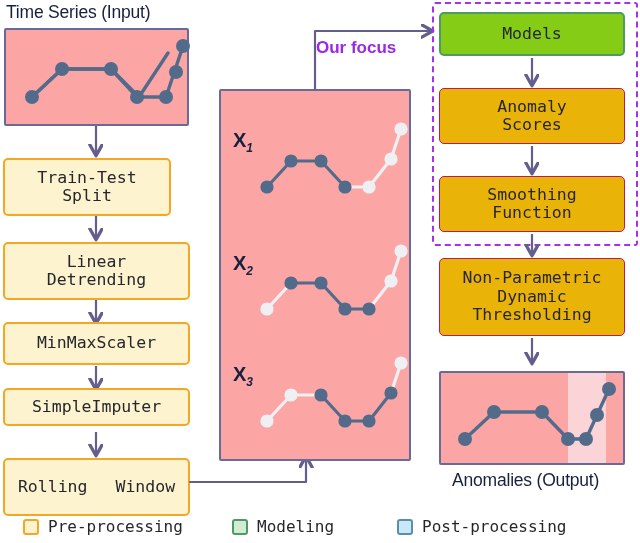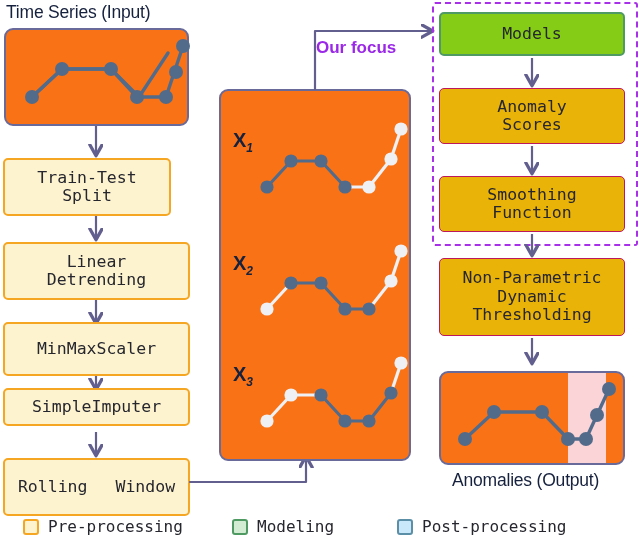--- a/index.html
+++ b/index.html
@@ -17,21 +17,21 @@
   .ctr{display:flex;align-items:center;justify-content:center;text-align:center;}
 
   
   .panel-title{
     color:#16213e;font-size:17.5px;letter-spacing:-0.2px;
     font-family:"Liberation Sans",sans-serif;white-space:nowrap;
   }
 
   
   .plot-frame{
-    border:2px solid #6a6a9a;border-radius:9px;background:#f97316;
+    border:2px solid #6a6a9a;border-radius:2px;background:#fca5a5;
   }
 
   
   .box{
     border-radius:5px;
     font-size:16.5px;line-height:1.12;
     color:#26262e;
     padding:2px 4px;
   }
   .box-pre{background:#fdf3cf;border:2px solid #f5a623;}
@@ -111,21 +111,21 @@
   <div class="abs box box-pre ctr mono" style="left:3px;top:158px;width:168px;height:58px;flex-direction:column;">
     <span>Train-Test</span>
     <span>Split</span>
   </div>
 
   <div class="abs box box-pre ctr mono" style="left:3px;top:242px;width:187px;height:58px;flex-direction:column;">
     <span>Linear</span>
     <span>Detrending</span>
   </div>
 
-  <div class="abs box box-pre ctr mono" style="left:3px;top:322px;width:187px;height:54px;">
+  <div class="abs box box-pre ctr mono" style="left:3px;top:322px;width:187px;height:43px;">
     <span>MinMaxScaler</span>
   </div>
 
   <div class="abs box box-pre ctr mono" style="left:3px;top:388px;width:187px;height:38px;">
     <span>SimpleImputer</span>
   </div>
 
   <div class="abs box box-pre ctr mono" style="left:3px;top:458px;width:187px;height:58px;gap:28px;">
     <span>Rolling</span>
     <span>Window</span>

